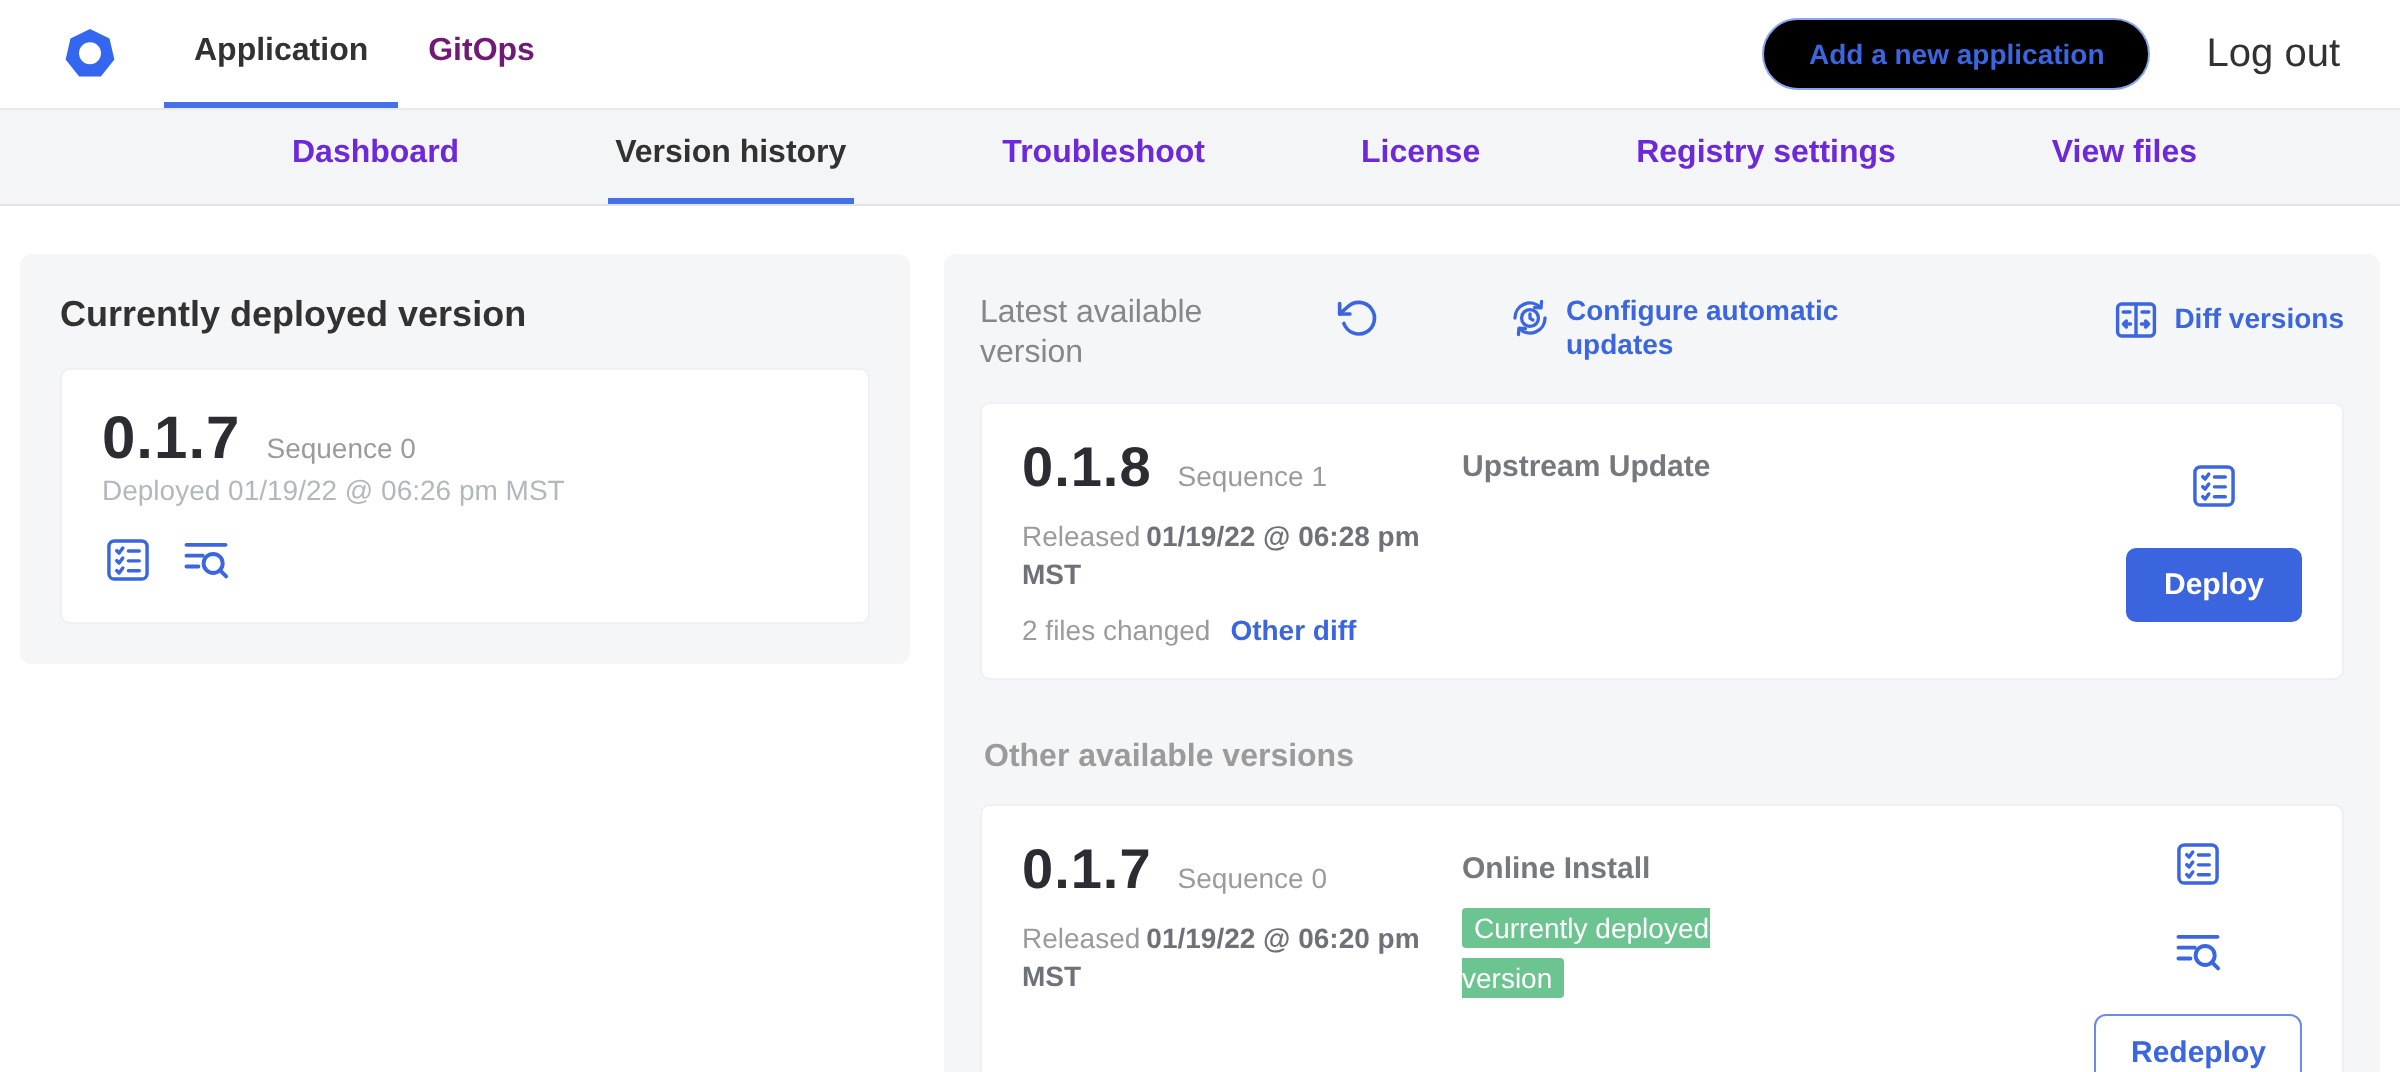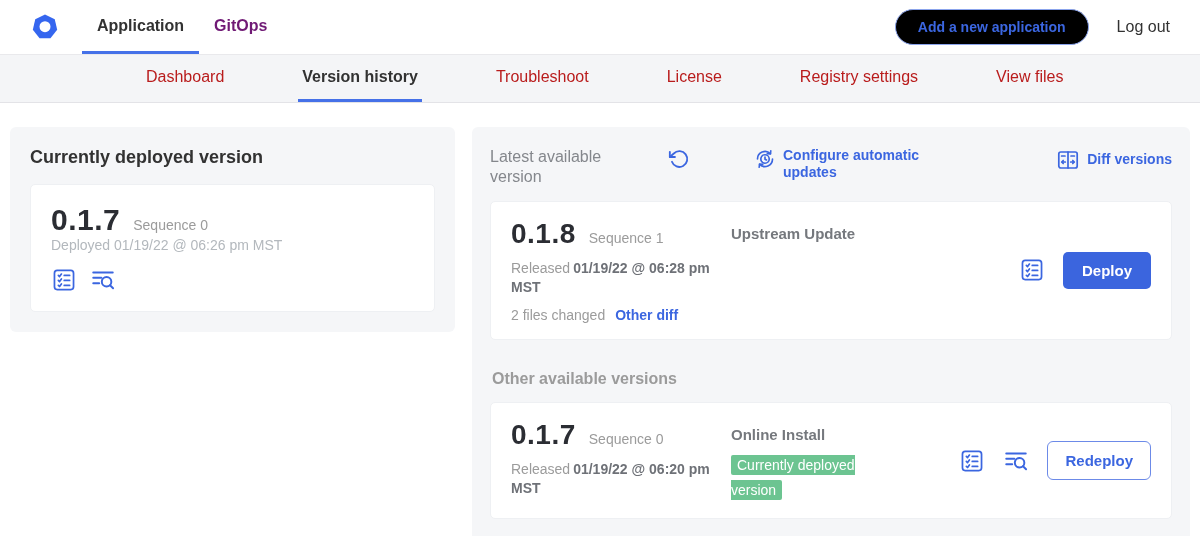--- a/index.html
+++ b/index.html
@@ -34,39 +34,40 @@
   .btn-pill {
     background: #000000;
     border: 1px solid #8ba4ec;
     color: #3b66e0;
     font-size: 14px; font-weight: bold;
     padding: 9px 22px;
     border-radius: 20px;
     cursor: pointer;
     font-family: inherit;
   }
-  .logout { font-size: 16px; color: #323232; cursor: pointer; }
+  .logout { font-size: 20px; color: #323232; cursor: pointer; }
 
   
   .subnav {
     height: 48px;
     background: #f4f5f7;
     border-bottom: 1px solid #e3e3e7;
     display: flex;
     align-items: stretch;
     padding-left: 142px;
   }
   .subnav-item {
     display: flex; align-items: center;
     margin-right: 70px;
     padding: 0 4px;
-    font-size: 16px; color: #b91c1c;
+    font-size: 16px; color: #6d28d9;
     border-bottom: 3px solid transparent;
     cursor: pointer;
     white-space: nowrap;
+    font-weight: bold;
   }
   .subnav-item.active { color: #323232; font-weight: bold; border-bottom-color: #4571e8; }
 
   
   .main {
     display: flex;
     align-items: flex-start;
     gap: 17px;
     padding: 24px 10px 0 10px;
   }
@@ -117,21 +118,21 @@
   .source-label { font-size: 15px; font-weight: bold; color: #75787d; }
   .badge-wrap { max-width: 158px; margin-top: 9px; line-height: 1.55; }
   .badge {
     display: inline;
     background: #6cc491;
     color: #ffffff;
     font-size: 14px;
     padding: 2px 6px;
     border-radius: 2px;
   }
-  .vr-right { display: flex; align-items: center; gap: 18px; align-self: center; }
+  .vr-right { display: flex; align-items: center; gap: 18px; align-self: center; flex-direction: column; }
   .btn-primary {
     background: #3b65de;
     color: #ffffff;
     border: none;
     font-size: 15px; font-weight: bold;
     padding: 10px 19px;
     border-radius: 5px;
     cursor: pointer;
     font-family: inherit;
   }

